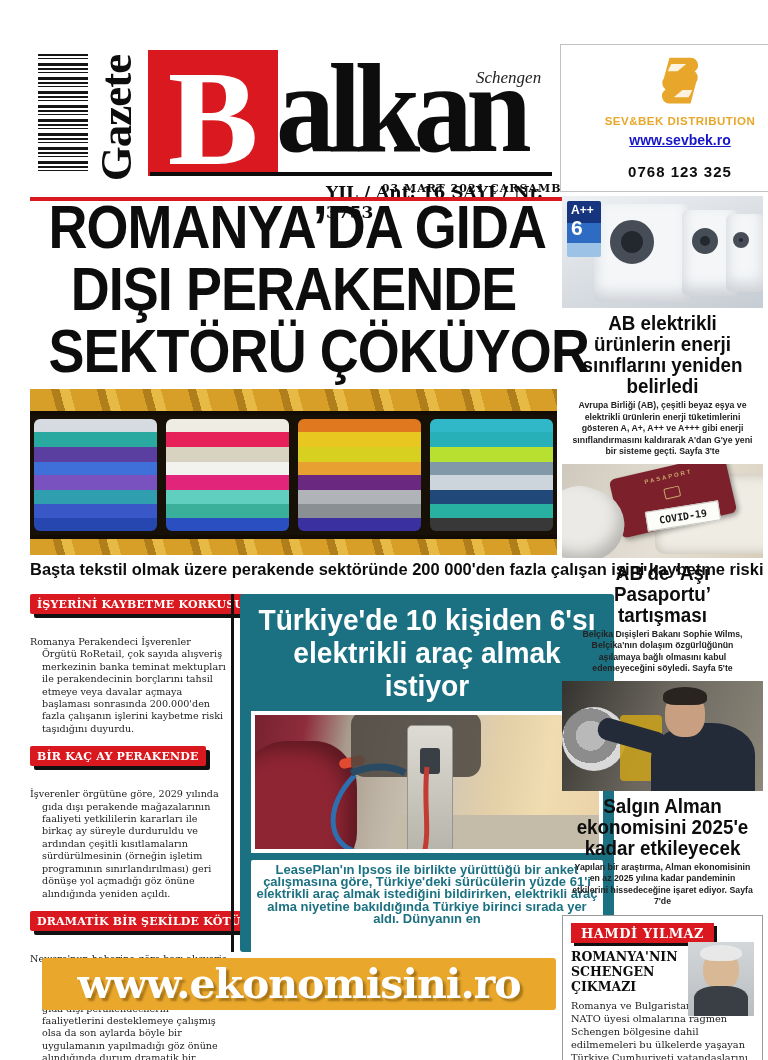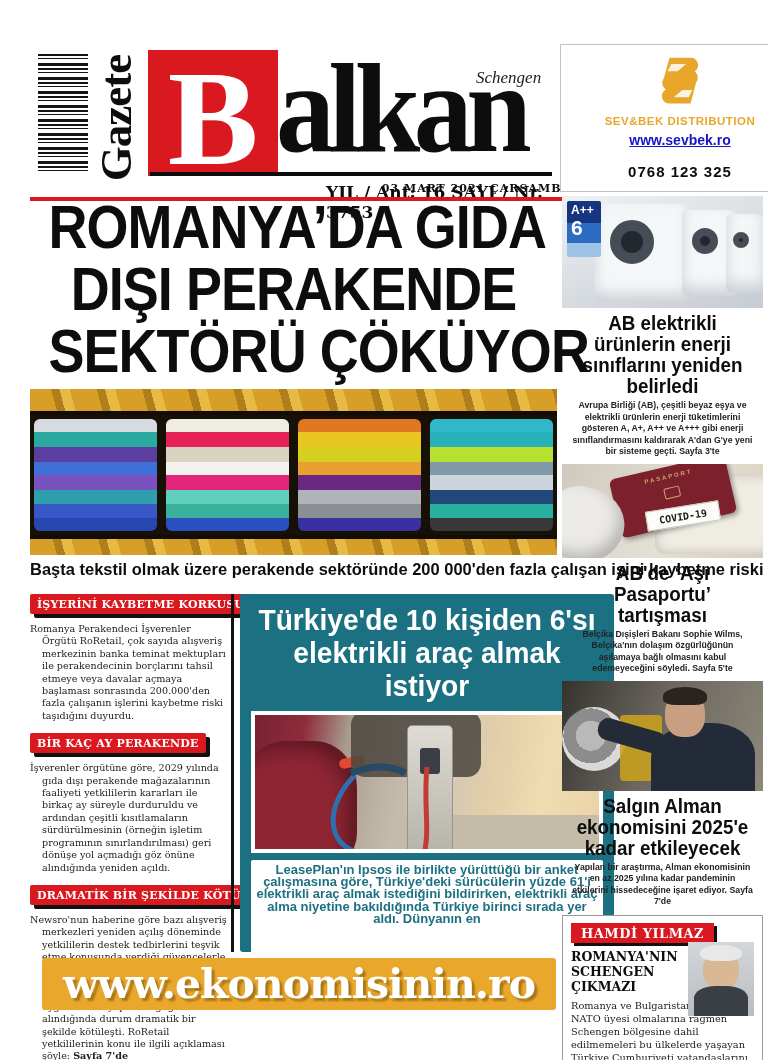--- a/index.html
+++ b/index.html
@@ -64,21 +64,21 @@
   #subtitle{left:30px;top:560px;width:527px;font-weight:bold;font-size:17px;
     transform:scaleX(.97);transform-origin:left;white-space:nowrap;}
 
   
   #leftcol{left:30px;top:594px;width:198px;}
   .seclabel{display:inline-block;background:var(--red);color:#fff;font-weight:bold;
     font-size:11px;letter-spacing:.2px;padding:4px 7px 3px;border-radius:2px;
     box-shadow:4px 4px 0 #111;margin-bottom:9px;white-space:nowrap;
     font-family:"DejaVu Serif",serif;}
   .sectext{font-family:"DejaVu Serif",serif;font-size:9.6px;line-height:12.4px;
-    color:#1c1c1c;padding-left:12px;text-indent:-12px;margin-bottom:11px;}
+    color:#1c1c1c;padding-left:12px;text-indent:-12px;margin-bottom:11px;margin-top:13px;}
   .pg{font-weight:bold;}
   #coldivider{left:231px;top:594px;width:3px;height:358px;background:#111;}
 
   
   #center{left:240px;top:594px;width:374px;height:358px;background:var(--teal);border-radius:3px;}
   .c-head{padding:10px 6px 4px;text-align:center;color:#fff;font-weight:bold;
     font-size:29px;line-height:33px;transform:scaleX(.97);transform-origin:center;}
   .ev{position:relative;margin:4px 11px 7px;height:142px;border:4px solid #fff;overflow:hidden;
     background:linear-gradient(100deg,#77222f 0,#8e2c3c 14%,#a89a8c 26%,#beb4a6 38%,#cfc6b8 52%,#e3cfa8 68%,#f0dcb0 82%,#ead2a8 100%);}
   .ev-ground{position:absolute;bottom:0;left:40%;right:0;height:34px;background:#c4bba9;}
@@ -318,14 +318,14 @@
     </div>
     <div class="col-title">ROMANYA'NIN SCHENGEN ÇIKMAZI</div>
     <p class="col-text">
       <span>Romanya ve Bulgaristan'ın AB ve NATO üyesi olmalarına rağmen Schengen bölgesine dahil edilmemeleri bu ülkelerde yaşayan Türkiye Cumhuriyeti vatandaşlarını da yakından ilgilendiriyor. Romanya ve Bulgaristan'da yaşayan Türk vatandaşları iki ülkenin Schengen Bölgesi'ne girmesi ile AB ve Schengen ülkeleri arasında serbest dolaşım hakkına sahip olacaklar.</span>
       
     </p>
   </div>
 </div>
 
 <div id="banner" class="abs">
-  <span>www.ekonomisinin.ro</span>
+  <span>www.ekonomisini.ro</span>
 </div>
 
 </body></html>

